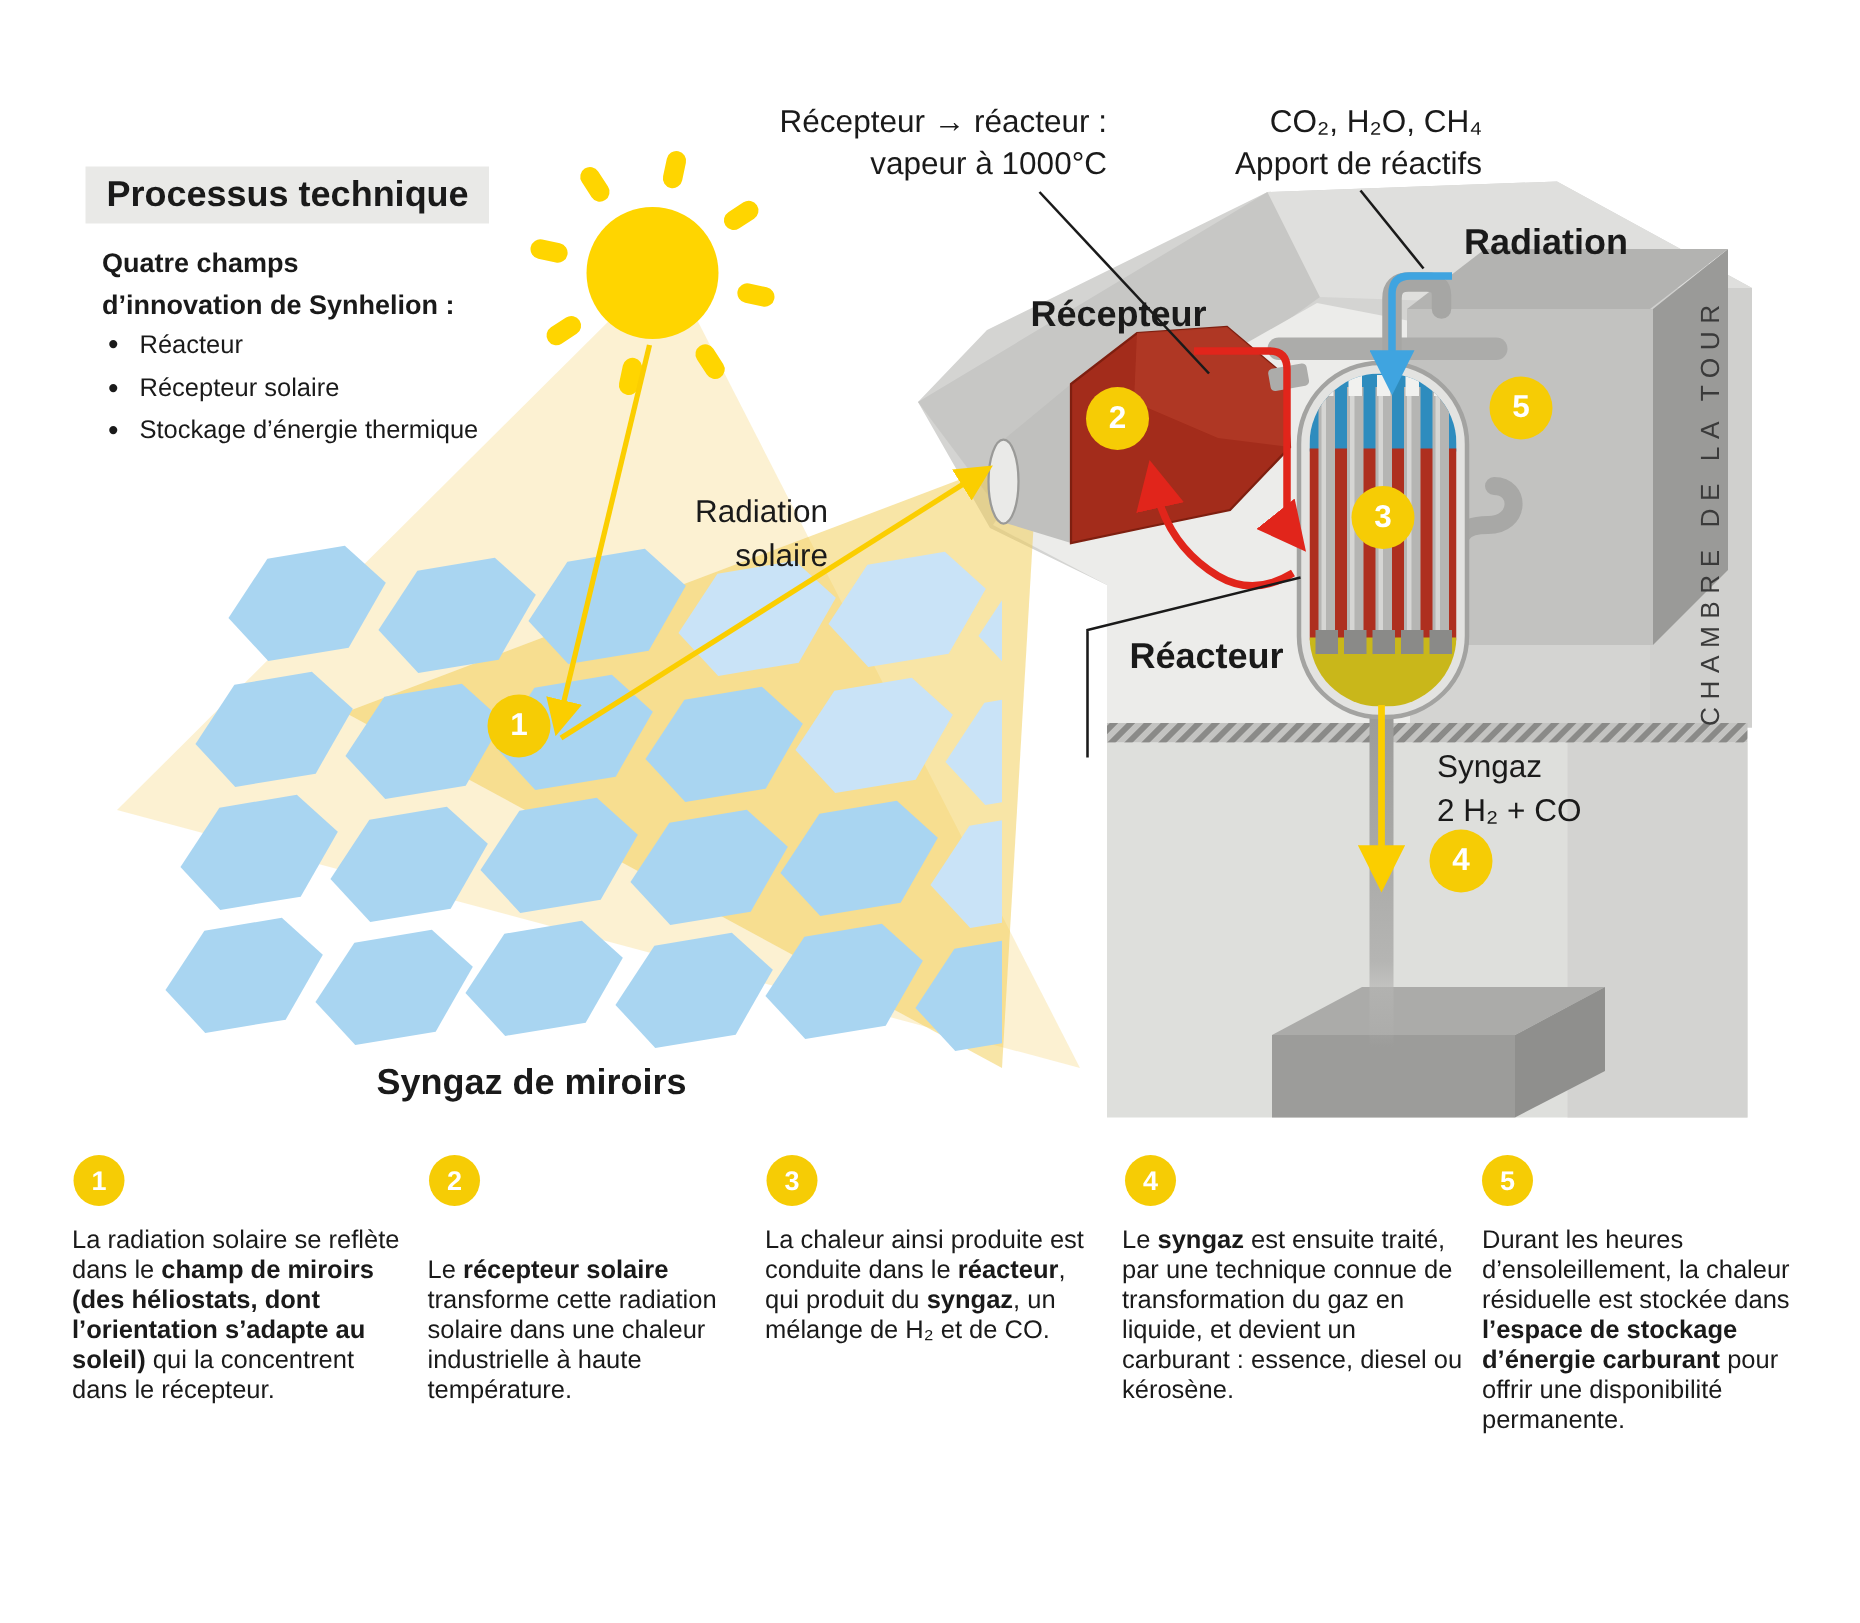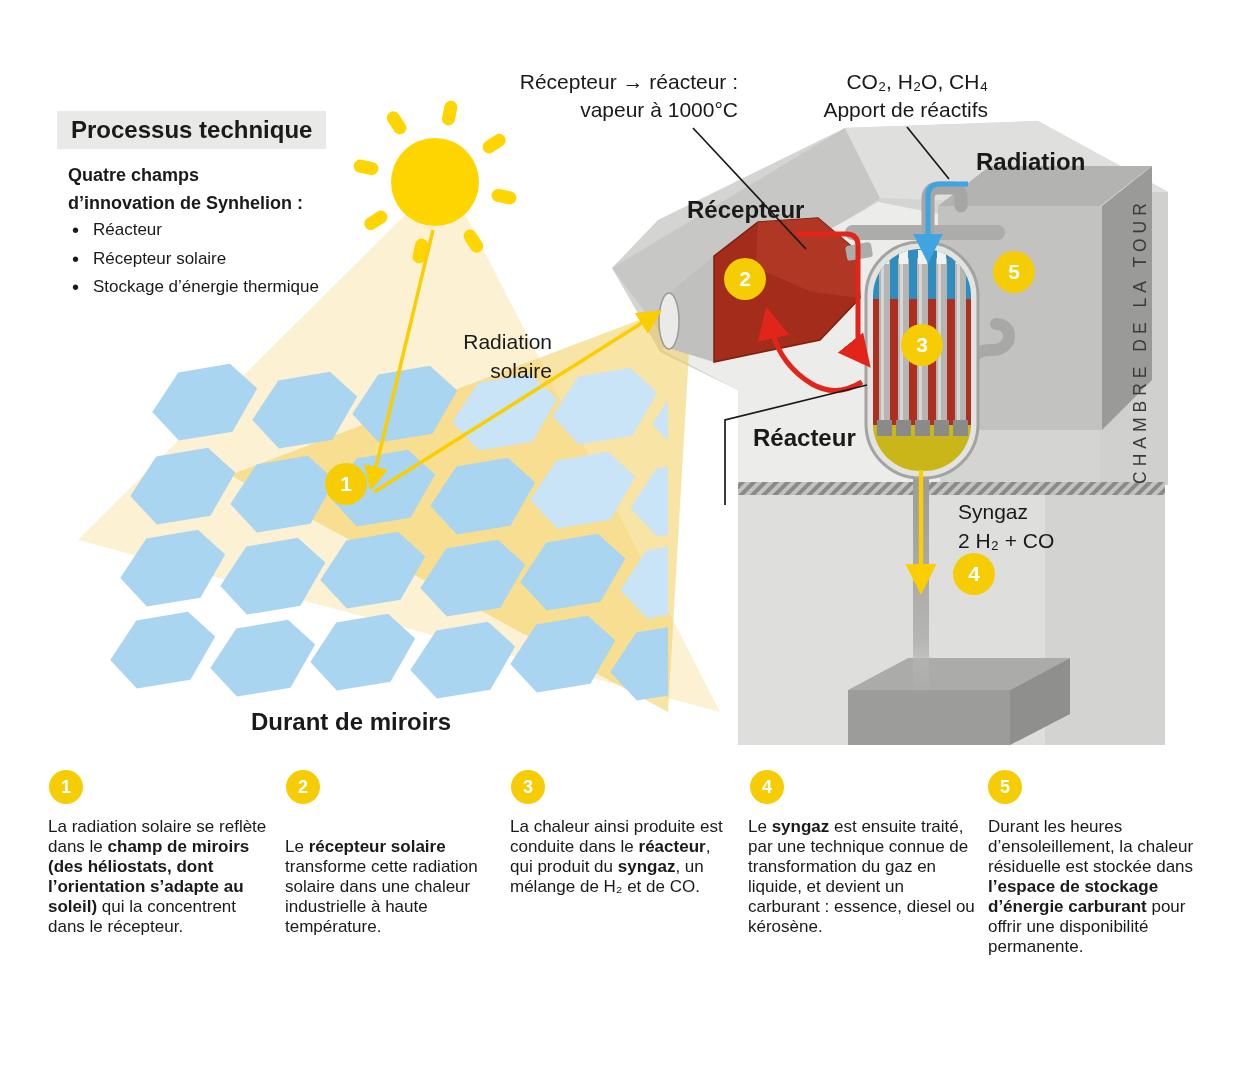--- a/index.html
+++ b/index.html
@@ -234,21 +234,21 @@
   </div>
 
   <div class="abs big" style="left:753px;top:424px;">Réacteur</div>
 
 
   <div class="abs lbl" style="left:958px;top:497px;line-height:29px;">
     <div>Syngaz</div>
     <div>2 H₂ + CO</div>
   </div>
 
-  <div class="abs big" style="left:251px;top:708px;">Durant de miroirs</div>
+  <div class="abs big" style="left:251px;top:708px;">Syngaz de miroirs</div>
 
   <div class="badge d" style="left:325px;top:463px;">1</div>
   <div class="badge d" style="left:724px;top:258px;">2</div>
   <div class="badge d" style="left:901px;top:324px;">3</div>
   <div class="badge d" style="left:953px;top:553px;">4</div>
   <div class="badge d" style="left:993px;top:251px;">5</div>
 
   <div class="badge l" style="left:49px;top:770px;">1</div>
   <div class="badge l" style="left:286px;top:770px;">2</div>
   <div class="badge l" style="left:511px;top:770px;">3</div>

